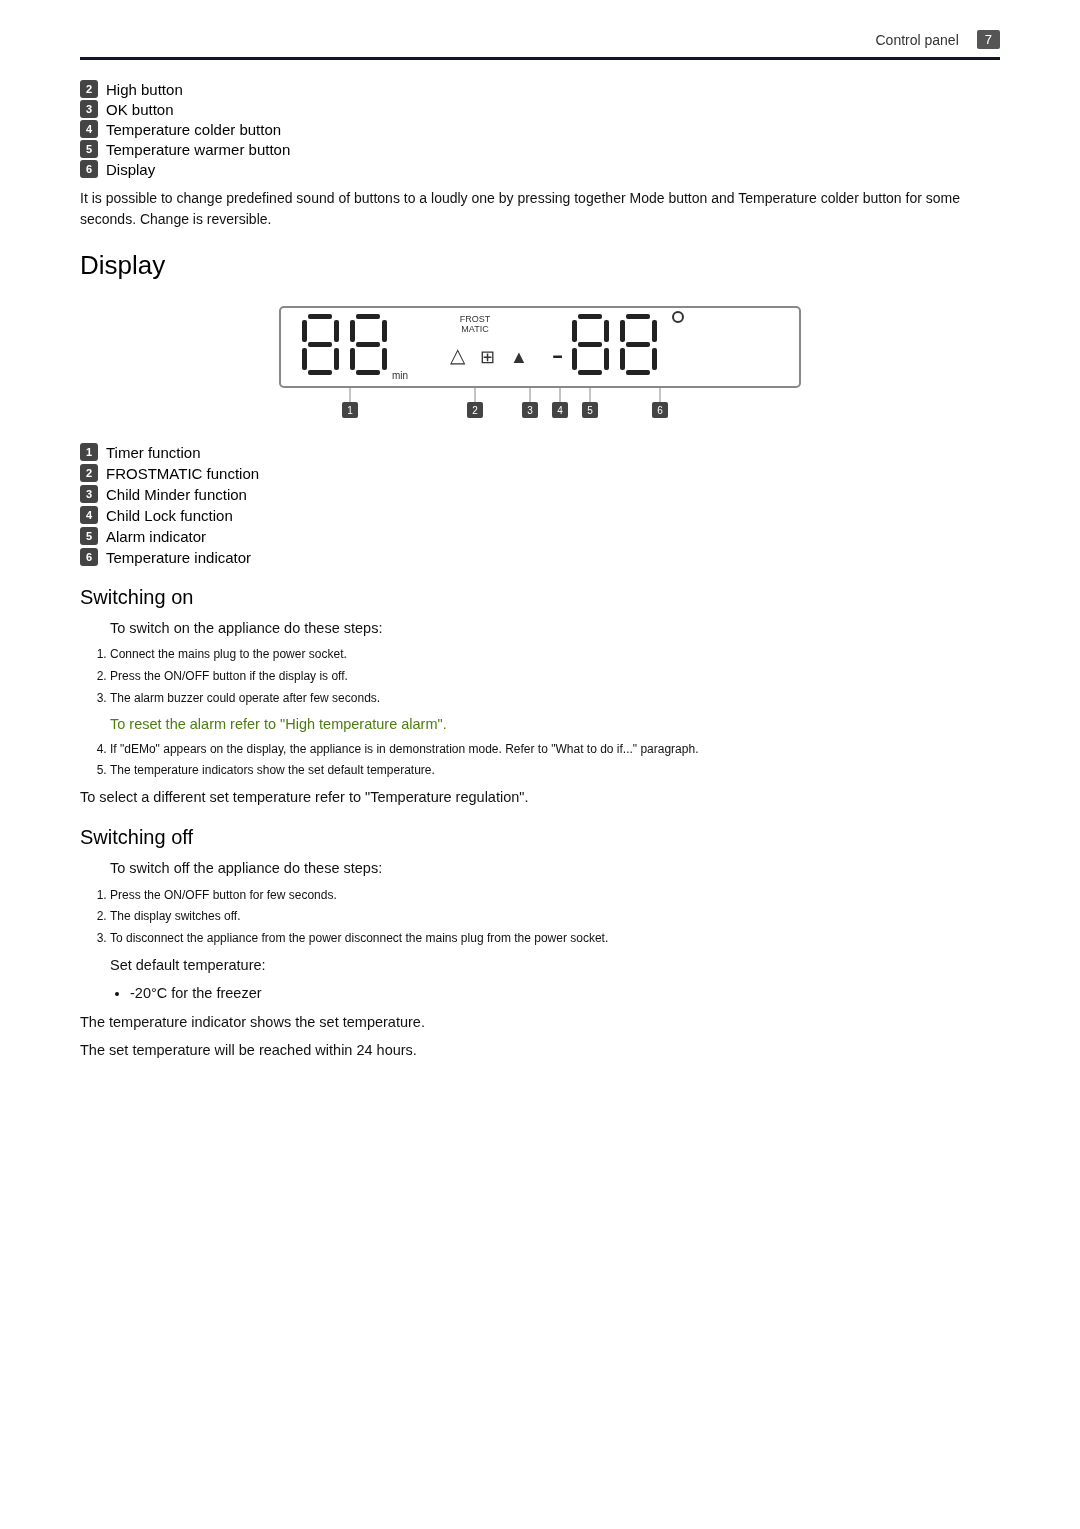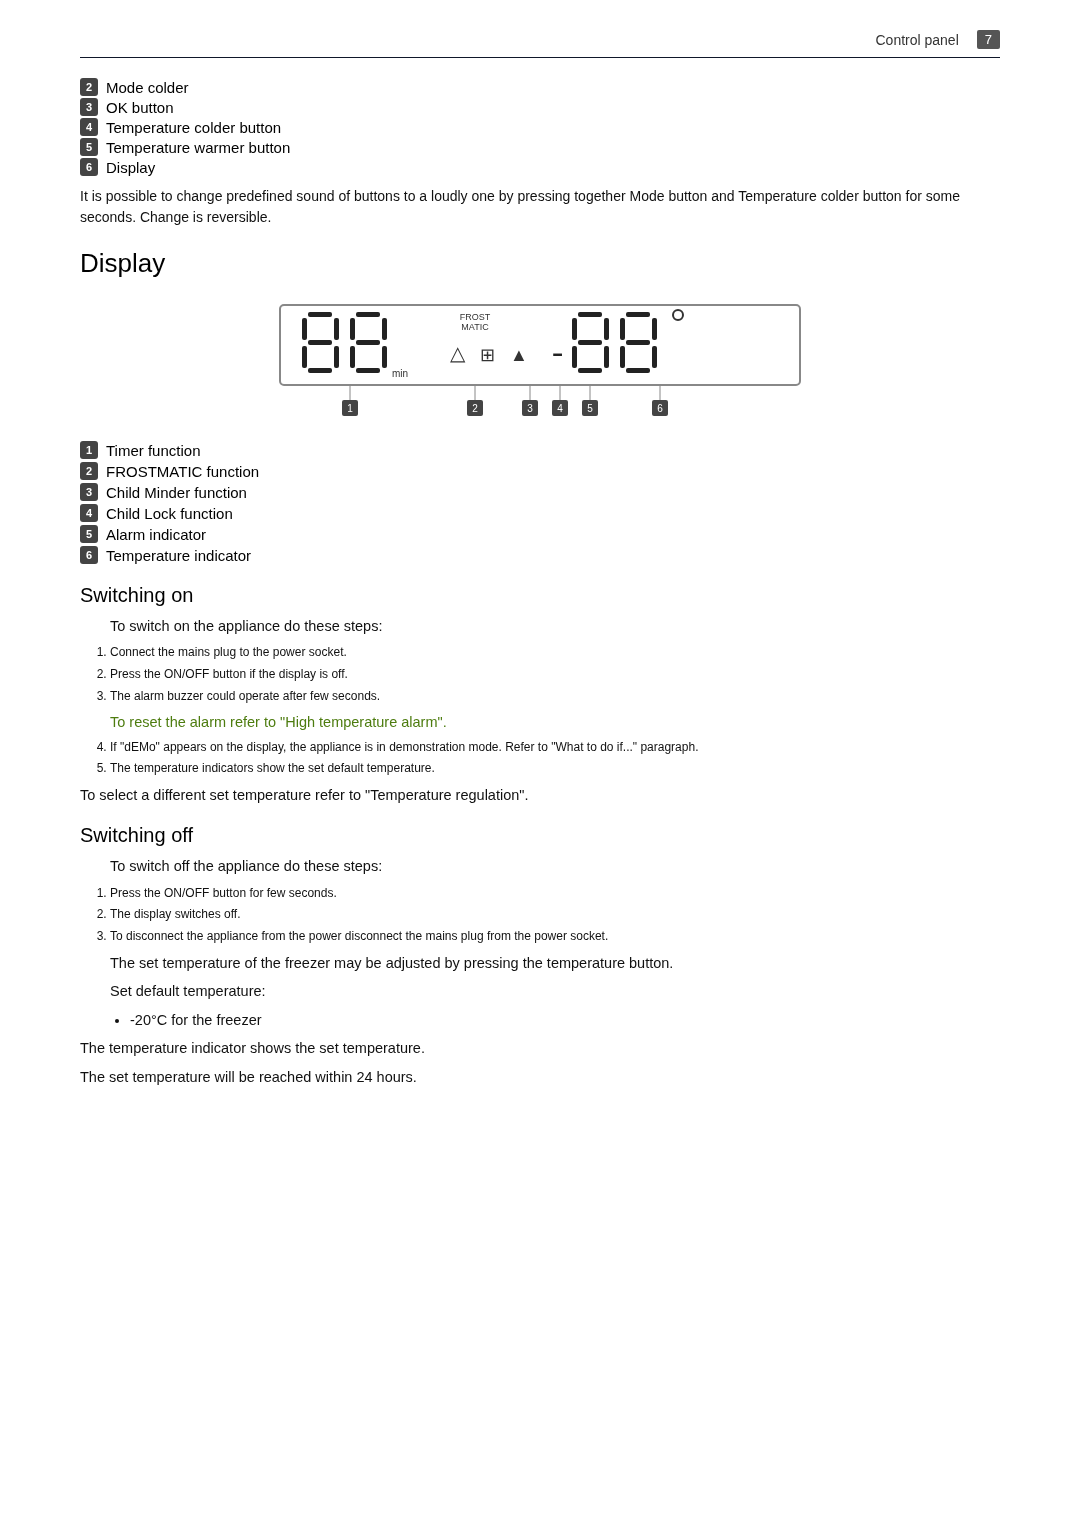--- a/index.html
+++ b/index.html
@@ -18,21 +18,21 @@
       min-height: 1529px;
       padding: 30px 80px 60px 80px;
       position: relative;
     }
 
     
     .page-header {
       display: flex;
       justify-content: flex-end;
       align-items: center;
-      border-bottom: 1px solid #0f172a;
+      border-bottom: 3px solid #0f172a;
       padding-bottom: 8px;
       margin-bottom: 20px;
     }
     .page-header-title {
       font-size: 14px;
       color: #333;
       margin-right: 18px;
     }
     .page-number {
       background: #555;
@@ -159,21 +159,21 @@
 <div class="page">
 
   <div class="page-header">
     <span class="page-header-title">Control panel</span>
     <span class="page-number">7</span>
   </div>
 
   <ul class="btn-list">
     <li>
       <span class="badge badge-dark">2</span>
-      <span>Mode colder</span>
+      <span>High button</span>
     </li>
     <li>
       <span class="badge badge-dark">3</span>
       <span>OK button</span>
     </li>
     <li>
       <span class="badge badge-dark">4</span>
       <span>Temperature colder button</span>
     </li>
     <li>
@@ -333,21 +333,20 @@
     <h2 class="sub-heading">Switching off</h2>
     <p class="body-text" style="margin-left:30px;">To switch off the appliance do these steps:</p>
     <ol class="ordered-list">
       <li>Press the ON/OFF button for few seconds.</li>
       <li>The display switches off.</li>
       <li>To disconnect the appliance from the power disconnect the mains plug from the power socket.</li>
     </ol>
   </div>
 
   <div>
-    <p class="body-text" style="margin-left:30px;">The set temperature of the freezer may be adjusted by pressing the temperature button.</p>
     <p class="body-text" style="margin-left:30px;">Set default temperature:</p>
     <ul class="bullet-list">
       <li>-20°C for the freezer</li>
     </ul>
     <p class="body-text">The temperature indicator shows the set temperature.</p>
     <p class="body-text">The set temperature will be reached within 24 hours.</p>
   </div>
 
 </div>
 

